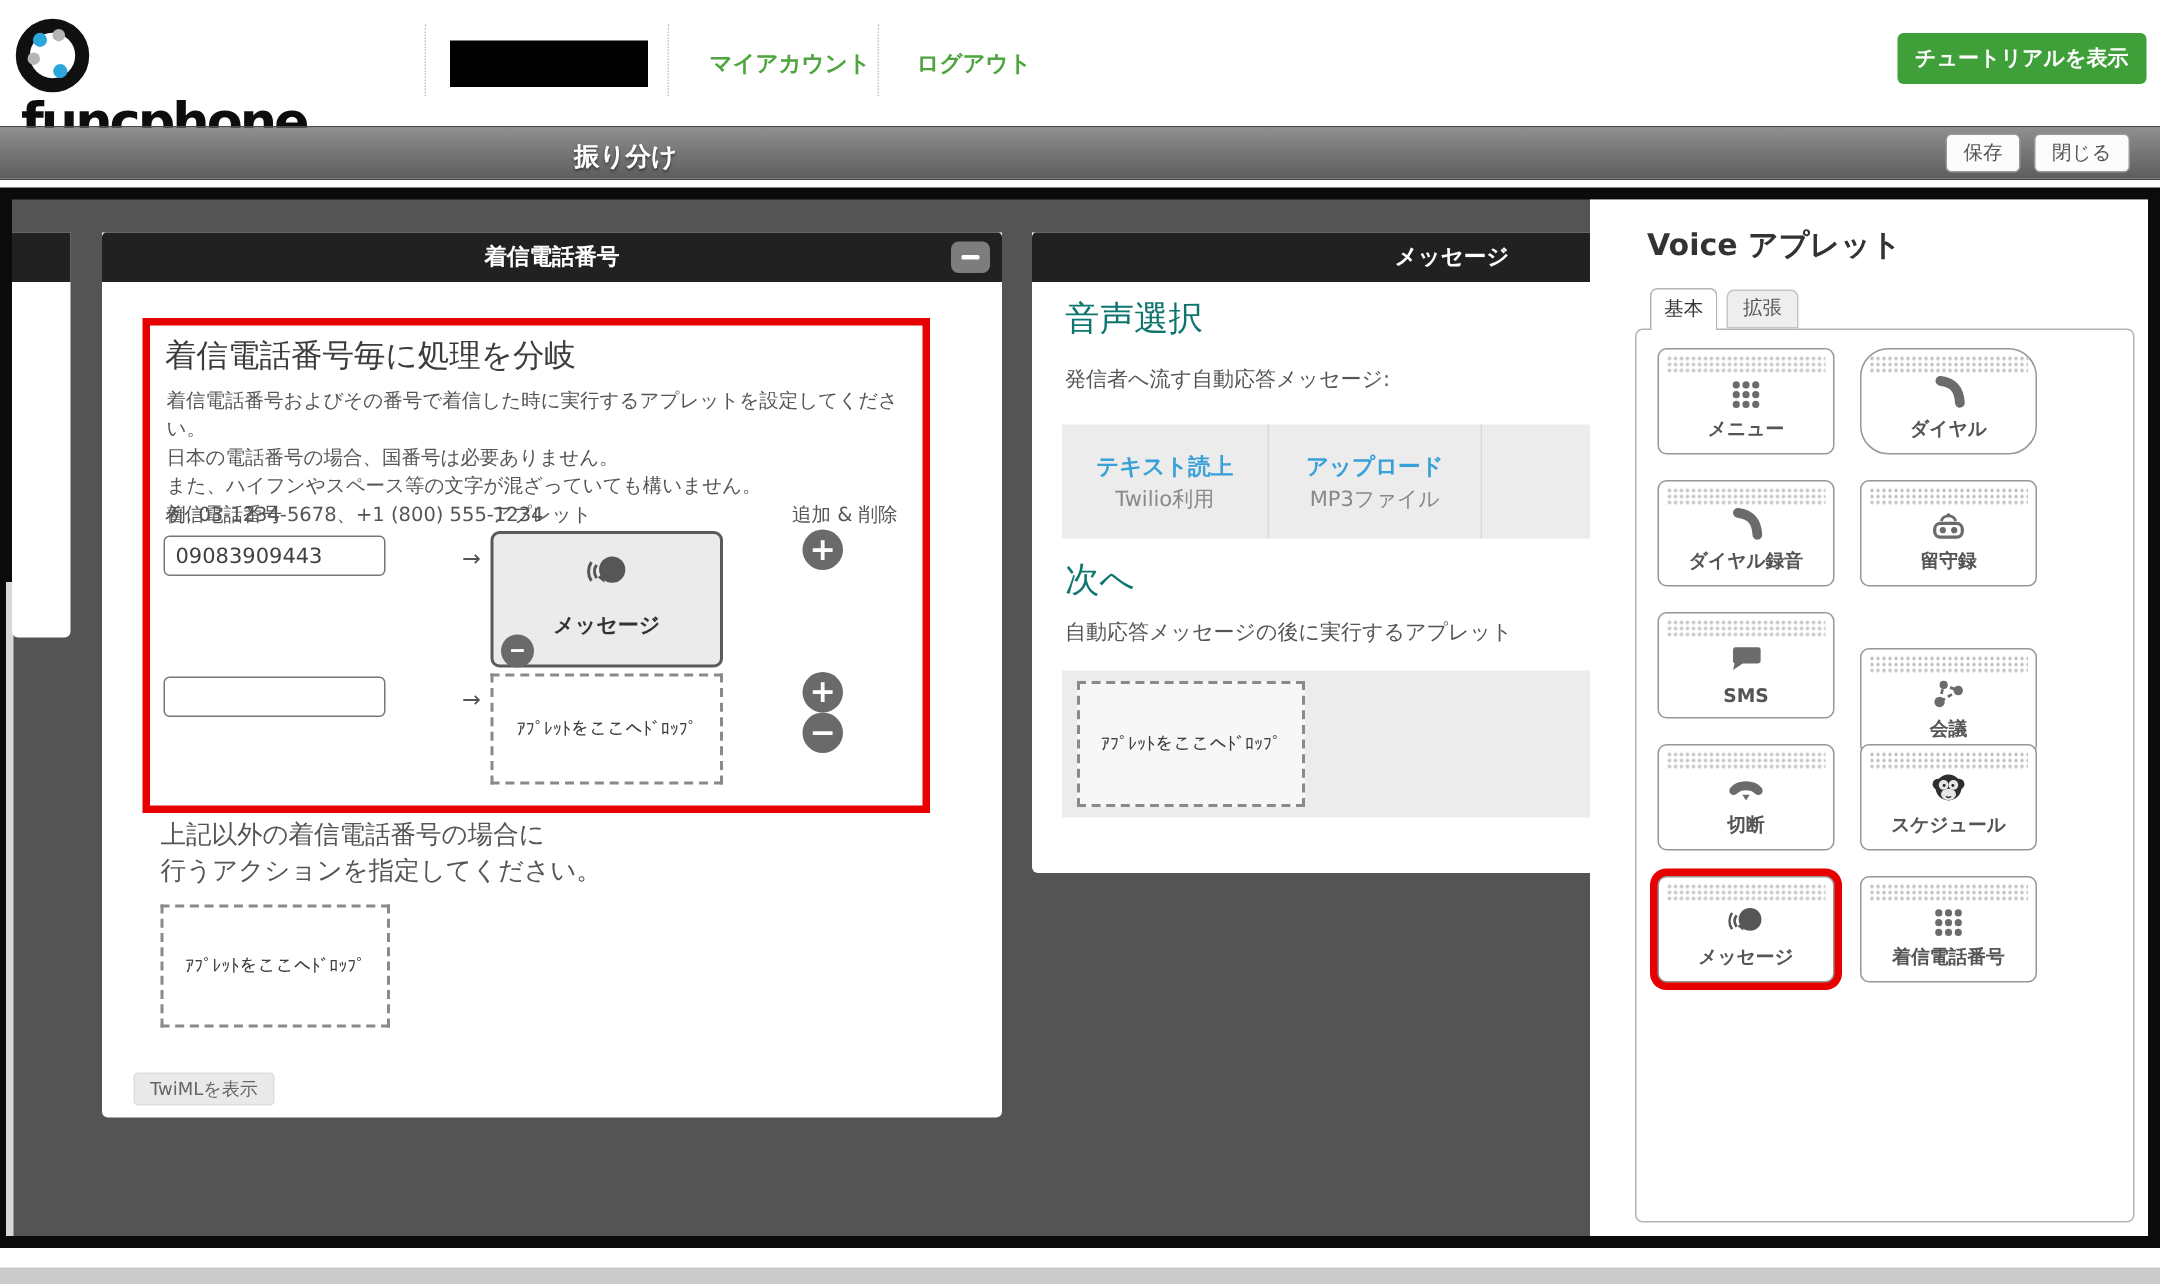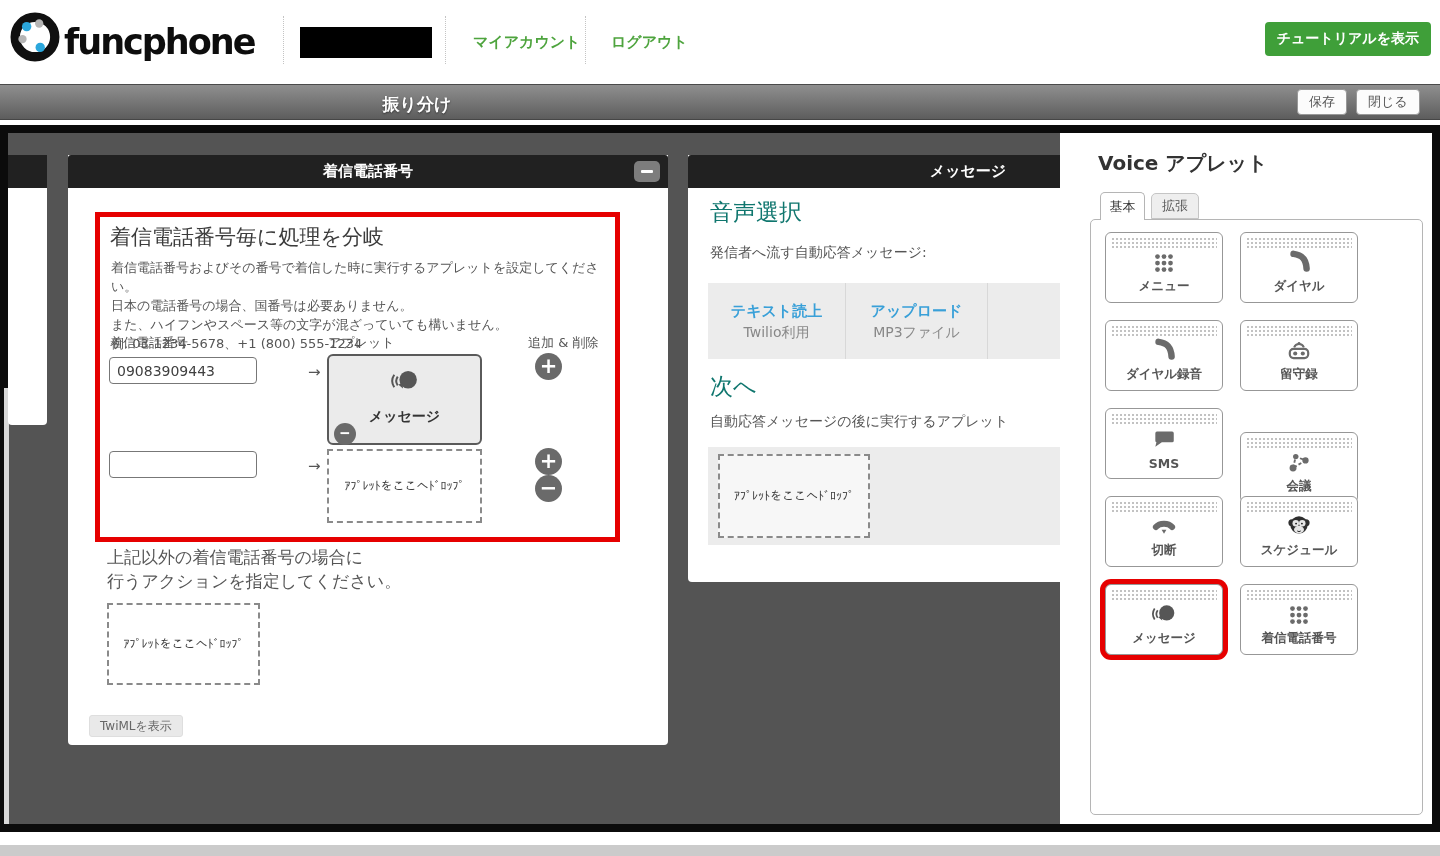--- a/index.html
+++ b/index.html
@@ -1,21 +1,21 @@
 <!DOCTYPE html>
 <html><head>
 <meta charset="utf-8">
 <style>
   * { margin:0; padding:0; box-sizing:border-box; }
   html,body { width:1440px; height:856px; background:#fff; font-family:"DejaVu Sans","Liberation Sans",sans-serif; }
   .page { position:relative; width:1440px; height:856px; overflow:hidden; background:#fff; }
 
   
   .header { position:absolute; left:0; top:0; width:1440px; height:84px; background:#fff; }
-  .logo { position:absolute; left:10px; top:12px; display:flex; align-items:flex-end; cursor:pointer; }
+  .logo { position:absolute; left:10px; top:12px; display:flex; align-items:flex-start; cursor:pointer;flex-direction:column; }
   .logo-text { font-size:35px; font-weight:bold; color:#0d0d0d; letter-spacing:-2px; margin-left:4px; }
   .hsep { position:absolute; top:16px; height:48px; border-left:1px dotted #c4c4c4; }
   .redacted { position:absolute; left:300px; top:27px; width:132px; height:31px; background:#000; }
   .hlink { position:absolute; top:33px; font-size:15px; font-weight:bold; color:#4ea43e; text-decoration:none; cursor:pointer; }
   .tutorial-btn { position:absolute; right:9px; top:22px; height:34px; padding:0 12px; background:#3f9f39; border:none; border-radius:4px; color:#fff; font-size:14px; font-weight:bold; cursor:pointer; font-family:inherit; }
 
   
   .toolbar { position:absolute; left:0; top:84px; width:1440px; height:36px; background:linear-gradient(#8f8f8f,#5d5d5d); border-top:1px solid #4a4a4a; border-bottom:1px solid #464646; }
   .toolbar-title { position:absolute; left:417px; top:8px; transform:translateX(-50%); color:#fff; font-size:17px; font-weight:bold; text-shadow:0 1px 2px rgba(0,0,0,.5); }
   .tb-btn { position:absolute; top:4px; height:26px; padding:0 11px; background:#fcfcfc; border:1px solid #989898; border-radius:4px; color:#555; font-size:13px; cursor:pointer; font-family:inherit; }
@@ -217,21 +217,21 @@
               <circle cx="12" cy="13" r="2.2"></circle>
               <circle cx="18" cy="13" r="2.2"></circle>
             <circle cx="6" cy="19" r="2.2"></circle>
               <circle cx="12" cy="19" r="2.2"></circle>
               <circle cx="18" cy="19" r="2.2"></circle>
           </svg>
         </span>
         <div class="tlabel">メニュー</div>
       </div>
 
-      <div class="tile" style="left:149px; top:12px;">
+      <div class="tile" style="left:149px; top:12px;border-radius:19px;">
         <div class="dots"></div>
         <span class="ticon">
           <svg width="26" height="26" viewBox="0 0 24 24">
             <path d="M7 4.5 C15 5.5 18.5 9.5 19 18" fill="none" stroke="#6b6b6b" stroke-width="6" stroke-linecap="round"></path>
           </svg>
         </span>
         <div class="tlabel">ダイヤル</div>
       </div>
 
       <div class="tile" style="left:14px; top:100px;">

